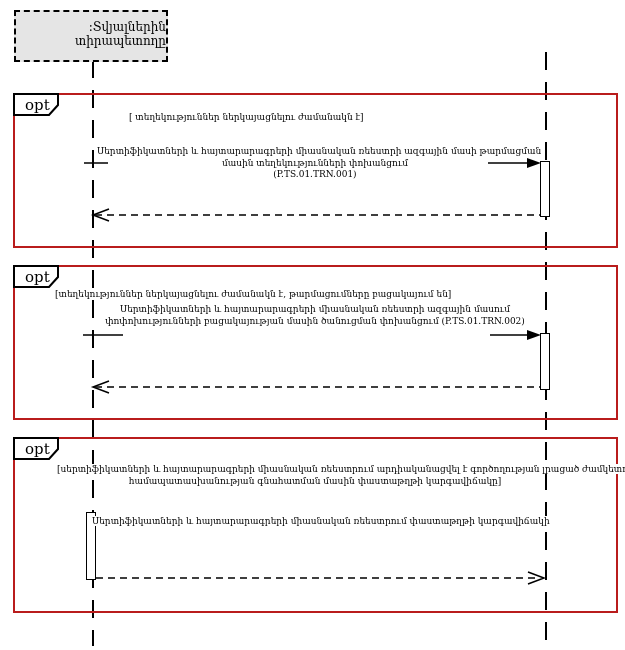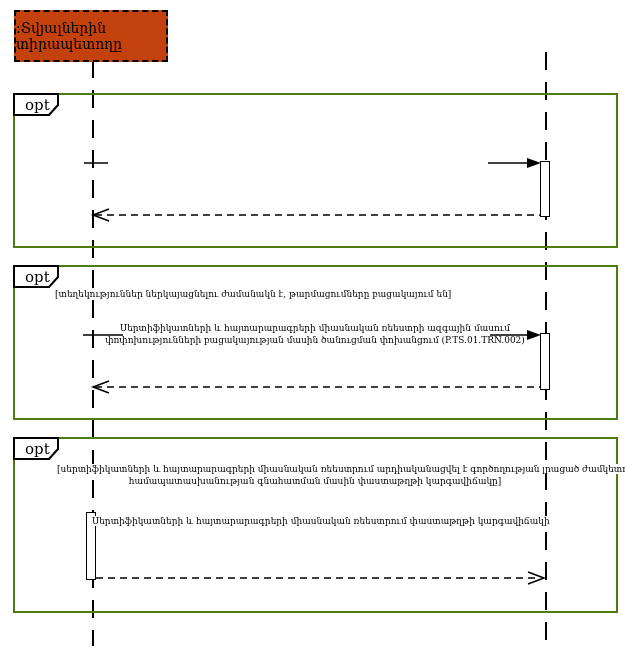--- a/index.html
+++ b/index.html
@@ -6,24 +6,24 @@
   .canvas{
     position:relative;width:625px;height:650px;background:#ffffff;
     font-family:"DejaVu Serif","DejaVu Sans",serif;color:#000;overflow:hidden;
   }
   .lifeline{
     position:absolute;width:1.5px;
     background:repeating-linear-gradient(to bottom,#000 0 18px,transparent 18px 30px);
   }
   .actor{
     position:absolute;border:2px dashed #000;box-sizing:border-box;
-    text-align:left;font-size:14px;background:#c2410c;
+    text-align:right;font-size:12px;background:#e5e5e5;
   }
   .actor-label{display:inline-block;}
-  .frag{position:absolute;border:2px solid #4d7c0f;box-sizing:border-box;background:transparent;}
+  .frag{position:absolute;border:2px solid #b91c1c;box-sizing:border-box;background:transparent;}
   .opt-tab{position:absolute;left:-2px;top:-2px;}
   .opt-label{
     position:absolute;left:10px;top:2px;font-size:15px;line-height:17px;
     font-family:"DejaVu Serif","Liberation Serif",serif;
   }
   .activation{position:absolute;width:10px;background:#fff;border:1.5px solid #000;box-sizing:border-box;}
   .txt{position:absolute;font-size:9px;line-height:11.5px;white-space:nowrap;}
   .center{text-align:center;}
   .wbg{background:#ffffff;padding:0 2px;}
   .arrow{position:absolute;pointer-events:none;}
@@ -58,25 +58,33 @@
     <svg class="opt-tab" width="50" height="24" viewBox="0 0 50 24">
       <path d="M1,1 H45 V12 L36,22 H1 Z" fill="#ffffff" stroke="#000000" stroke-width="2"></path>
     </svg>
     <span class="opt-label">opt</span>
   </div>
 
   <div class="activation" style="left:540px;top:161px;height:56px"></div>
   <div class="activation" style="left:540px;top:333px;height:57px"></div>
   <div class="activation" style="left:86px;top:512px;height:68px"></div>
 
+  <div class="txt" style="left:127px;top:112px">
+    <span class="wbg">[ տեղեկություններ ներկայացնելու ժամանակն է]</span>
+  </div>
+  <div class="txt center" style="left:95px;top:146px;width:440px">
+    <div><span class="wbg">Սերտիֆիկատների և հայտարարագրերի միասնական ռեեստրի ազգային մասի թարմացման</span></div>
+    <div><span class="wbg">մասին տեղեկությունների փոխանցում</span></div>
+    <div><span class="wbg">(P.TS.01.TRN.001)</span></div>
+  </div>
 
   <div class="txt" style="left:53px;top:289px">
     <span class="wbg">[տեղեկություններ ներկայացնելու ժամանակն է, թարմացումները բացակայում են]</span>
   </div>
-  <div class="txt center" style="left:95px;top:323px;width:440px">
+  <div class="txt center" style="left:95px;top:304px;width:440px">
     <div><span class="wbg">Սերտիֆիկատների և հայտարարագրերի միասնական ռեեստրի ազգային մասում</span></div>
     <div><span class="wbg">փոփոխությունների բացակայության մասին ծանուցման փոխանցում (P.TS.01.TRN.002)</span></div>
   </div>
 
   <div class="txt center" style="left:55px;top:464px;width:520px">
     <div><span class="wbg">[սերտիֆիկատների և հայտարարագրերի միասնական ռեեստրում արդիականացվել է գործողության լրացած ժամկետով</span></div>
     <div><span class="wbg">համապատասխանության գնահատման մասին փաստաթղթի կարգավիճակը]</span></div>
   </div>
   <div class="txt center" style="left:90px;top:516px;width:450px">
     <div><span class="wbg">Սերտիֆիկատների և հայտարարագրերի միասնական ռեեստրում փաստաթղթի կարգավիճակի</span></div>

